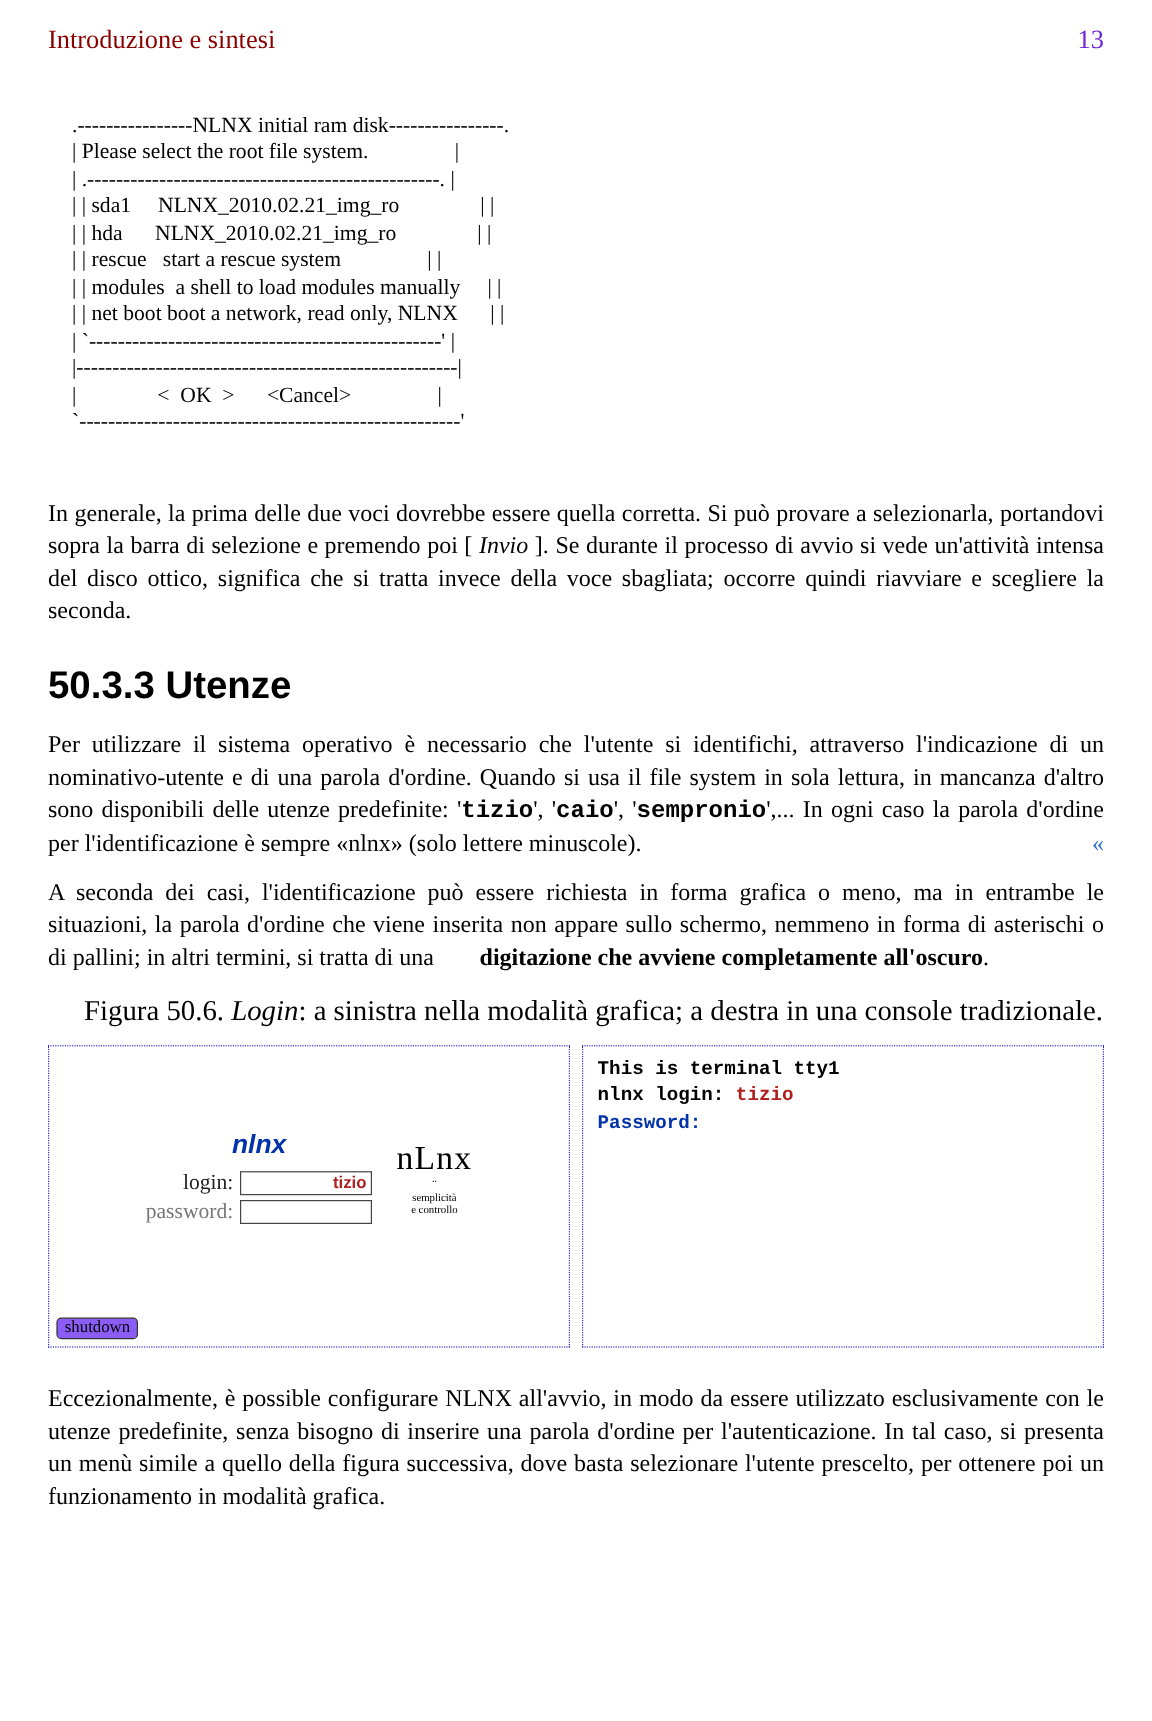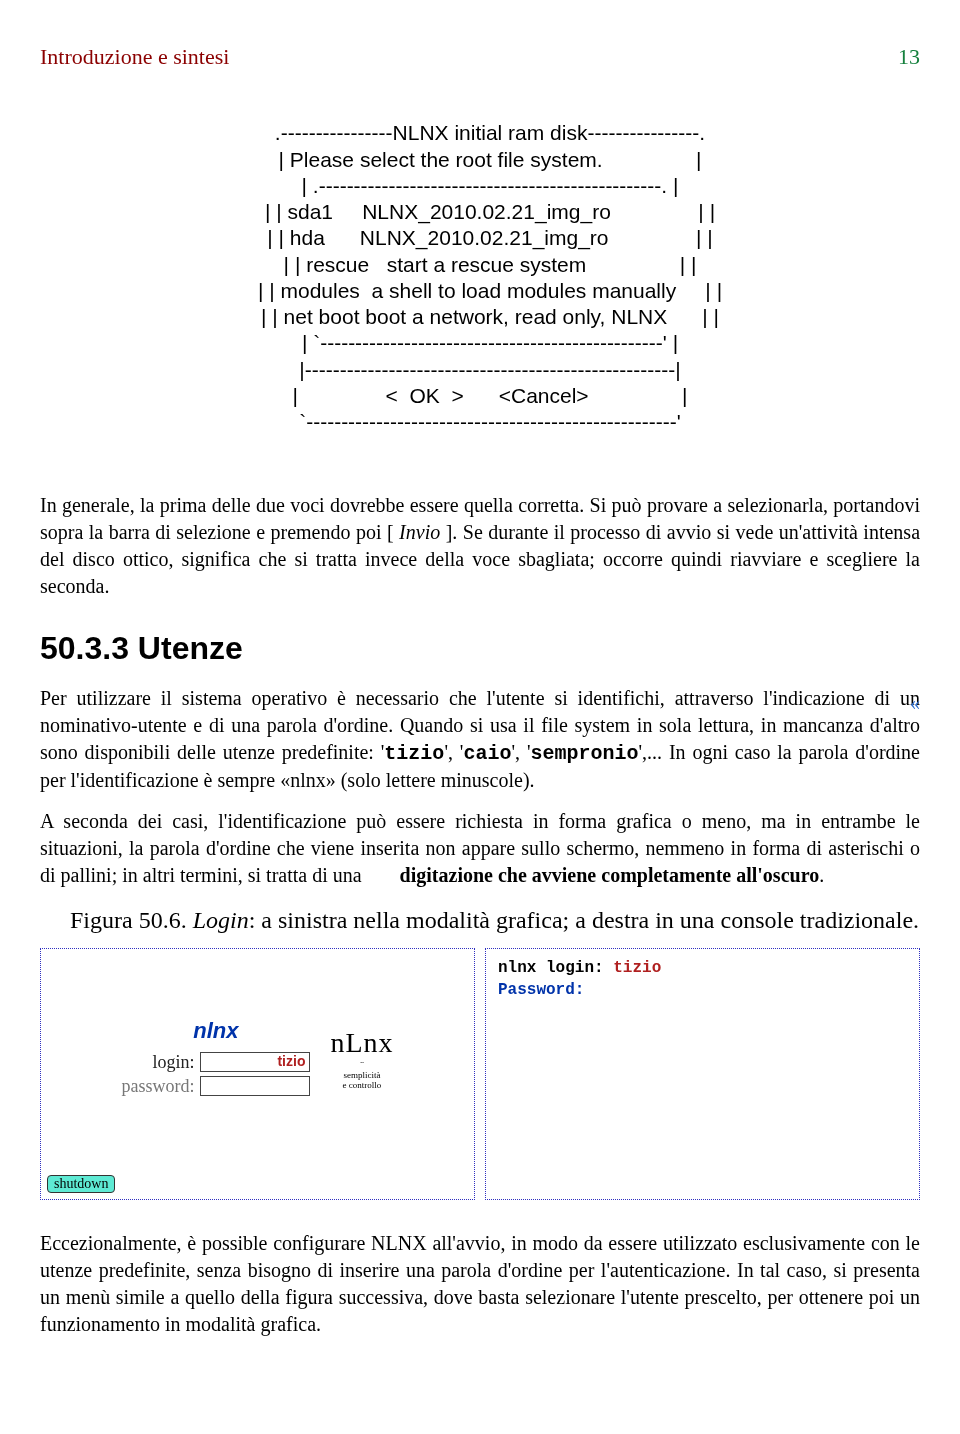--- a/index.html
+++ b/index.html
@@ -11,37 +11,35 @@
     width: 960px;
   }
   .page {
     padding: 20px 40px 40px 40px;
   }
   .header-row {
     display: flex;
     justify-content: space-between;
     align-items: baseline;
     margin-bottom: 24px;
-    margin-top: 24px;
   }
   .header-title {
     color: #8B0000;
     font-size: 22px;
   }
   .page-num {
-    color: #15803d;
+    color: #6d28d9;
     font-size: 22px;
   }
   .terminal-box {
-    font-family: Liberation Sans, sans-serif;
-    font-size: 21px;
+    font-family: Liberation Serif, serif;
+    font-size: 18px;
     white-space: pre;
     margin: 10px 0 30px 20px;
     line-height: 1.25;
-    text-align: center;
   }
   .body-text {
     font-size: 20px;
     line-height: 1.35;
     text-align: justify;
     margin: 14px 0;
   }
   .key {
     font-family: serif;
     font-style: italic;
@@ -138,21 +136,21 @@
     font-size: 9px;
     line-height: 1.1;
   }
   .shutdown-btn {
     border: 1px solid #333;
     border-radius: 4px;
     font-size: 14px;
     padding: 0 6px;
     display: inline-block;
     margin: 6px;
-    background: #5eead4;
+    background: #8b5cf6;
     align-self: flex-start;
   }
   .console-panel {
     padding: 8px 12px;
     font-family: 'Courier New', monospace;
     font-size: 16px;
     font-weight: bold;
     line-height: 1.4;
   }
   .console-user { color: #b02020; }
@@ -234,20 +232,21 @@
           </div>
         </div>
       </div>
       <div>
         <span class="shutdown-btn">shutdown</span>
       </div>
     </div>
 
     <div class="login-panel">
       <div class="console-panel">
+        <div>This is terminal tty1</div>
         <div>
           <span>nlnx login:  </span><span class="console-user">tizio</span>
         </div>
         <div class="console-prompt">Password:</div>
       </div>
     </div>
 
   </div>
 
   <p class="body-text">Eccezionalmente, è possible configurare NLNX all'avvio, in modo da essere utilizzato esclusivamente con le utenze predefinite, senza bisogno di inserire una parola d'ordine per l'autenticazione. In tal caso, si presenta un menù simile a quello della figura successiva, dove basta selezionare l'utente prescelto, per ottenere poi un funzionamento in modalità grafica.</p>

